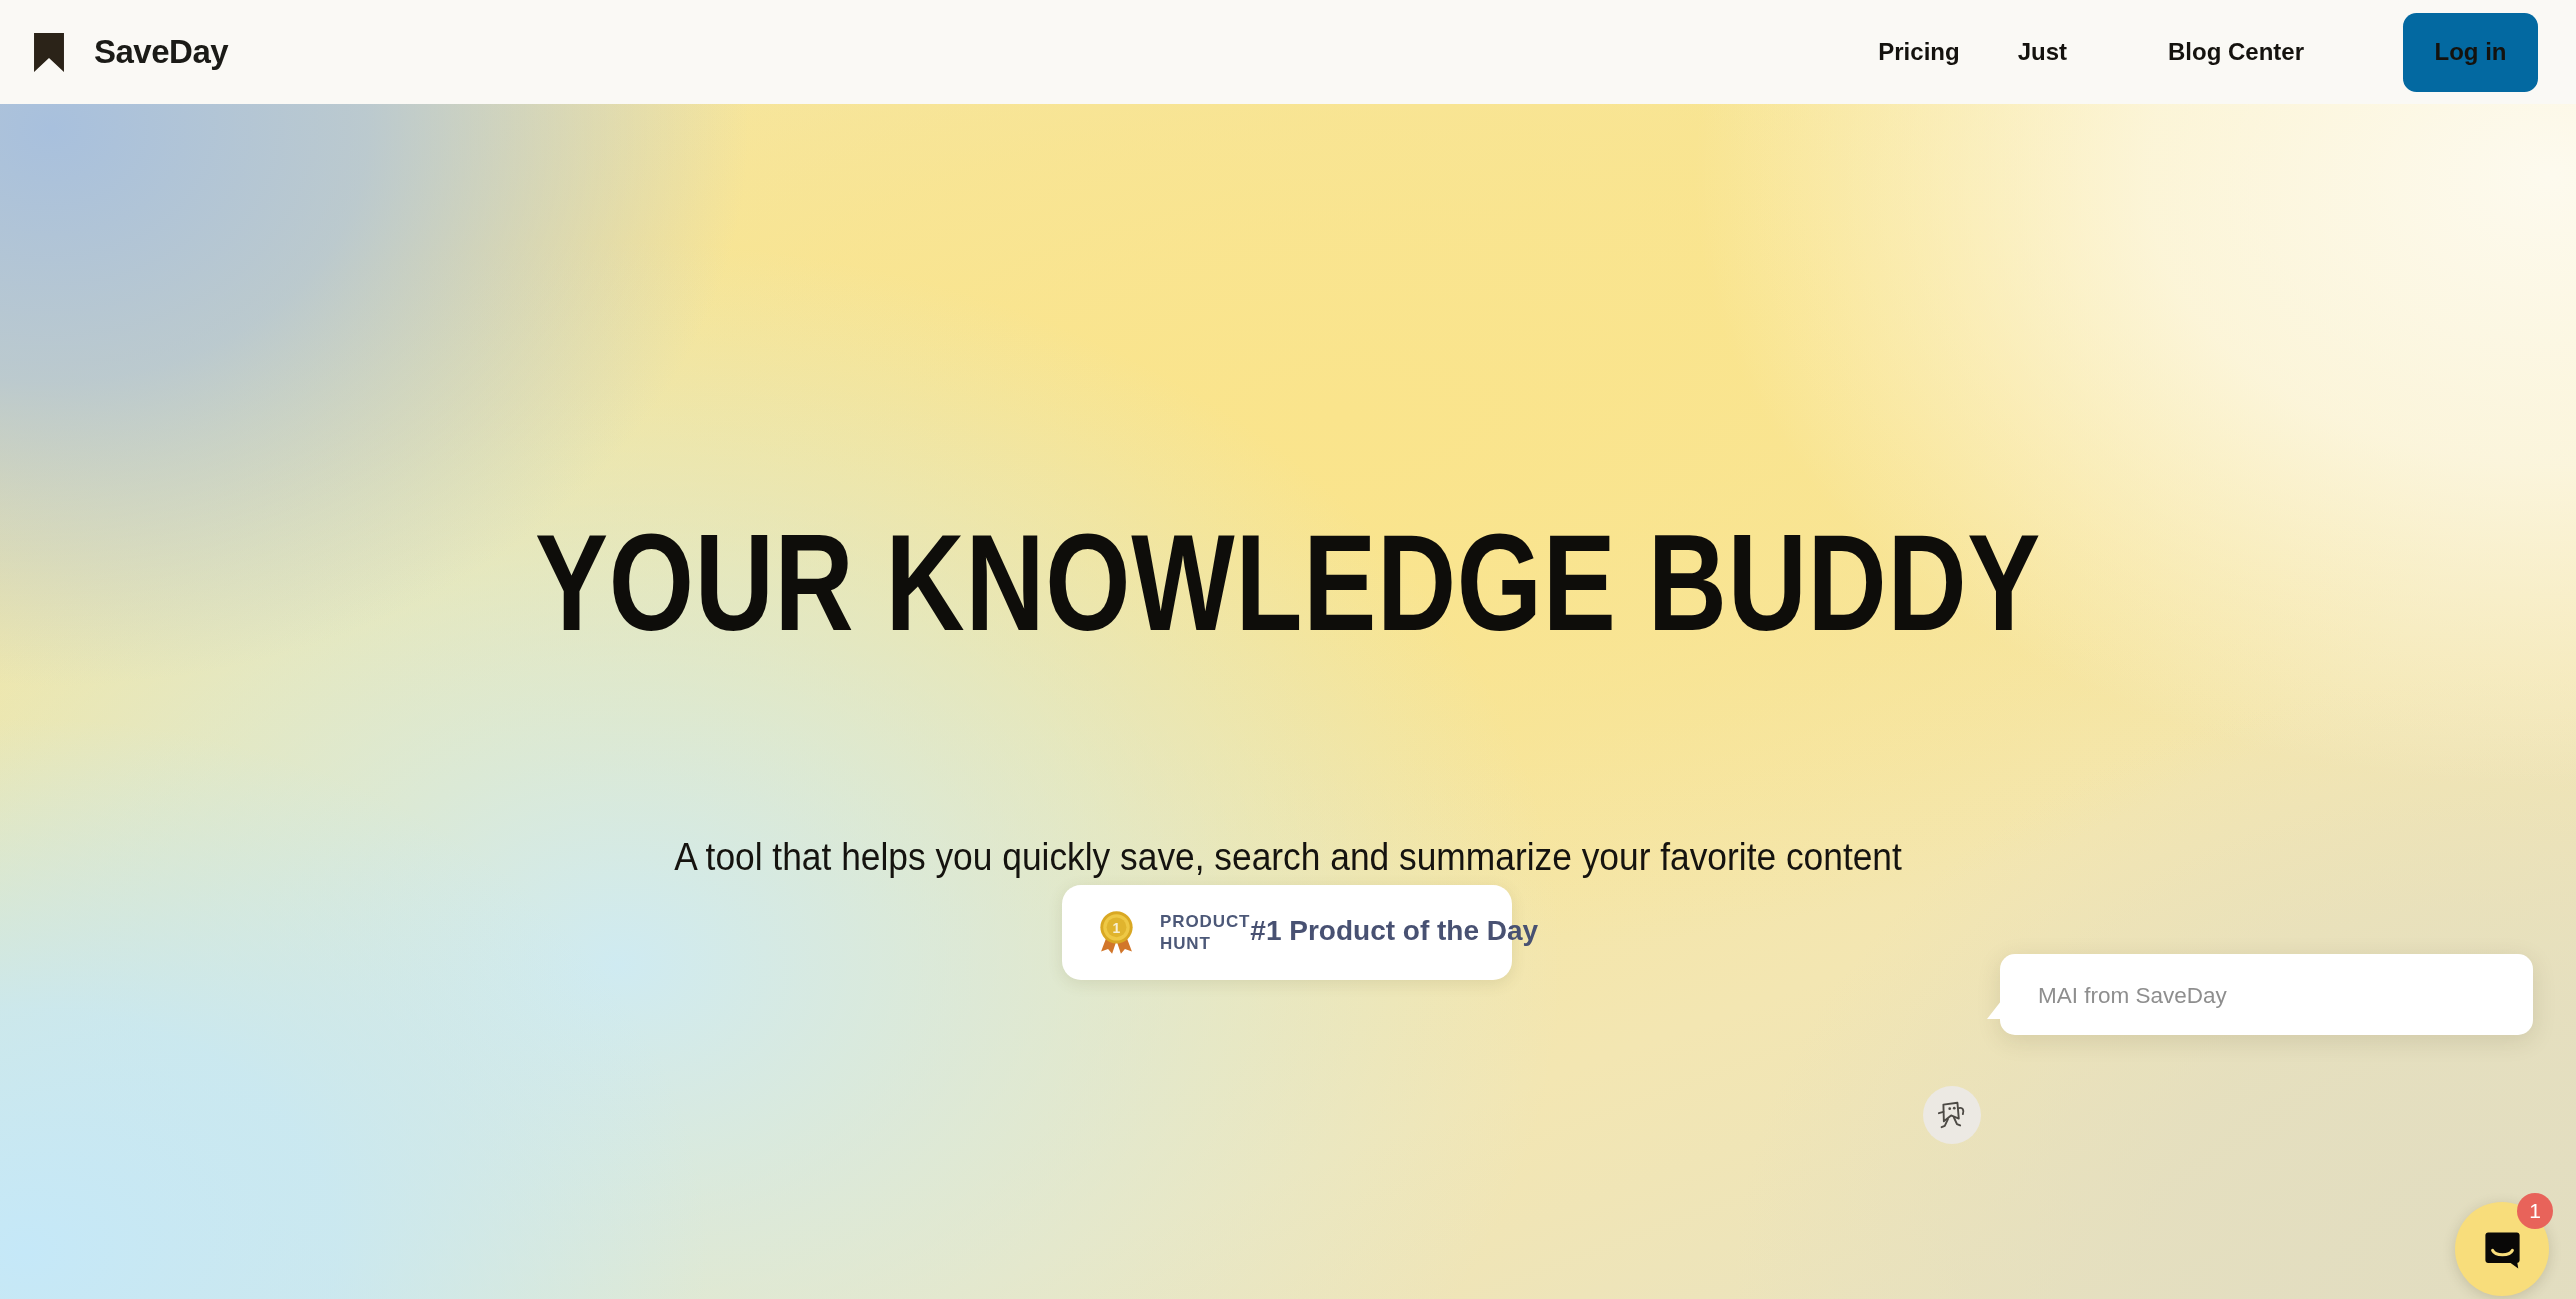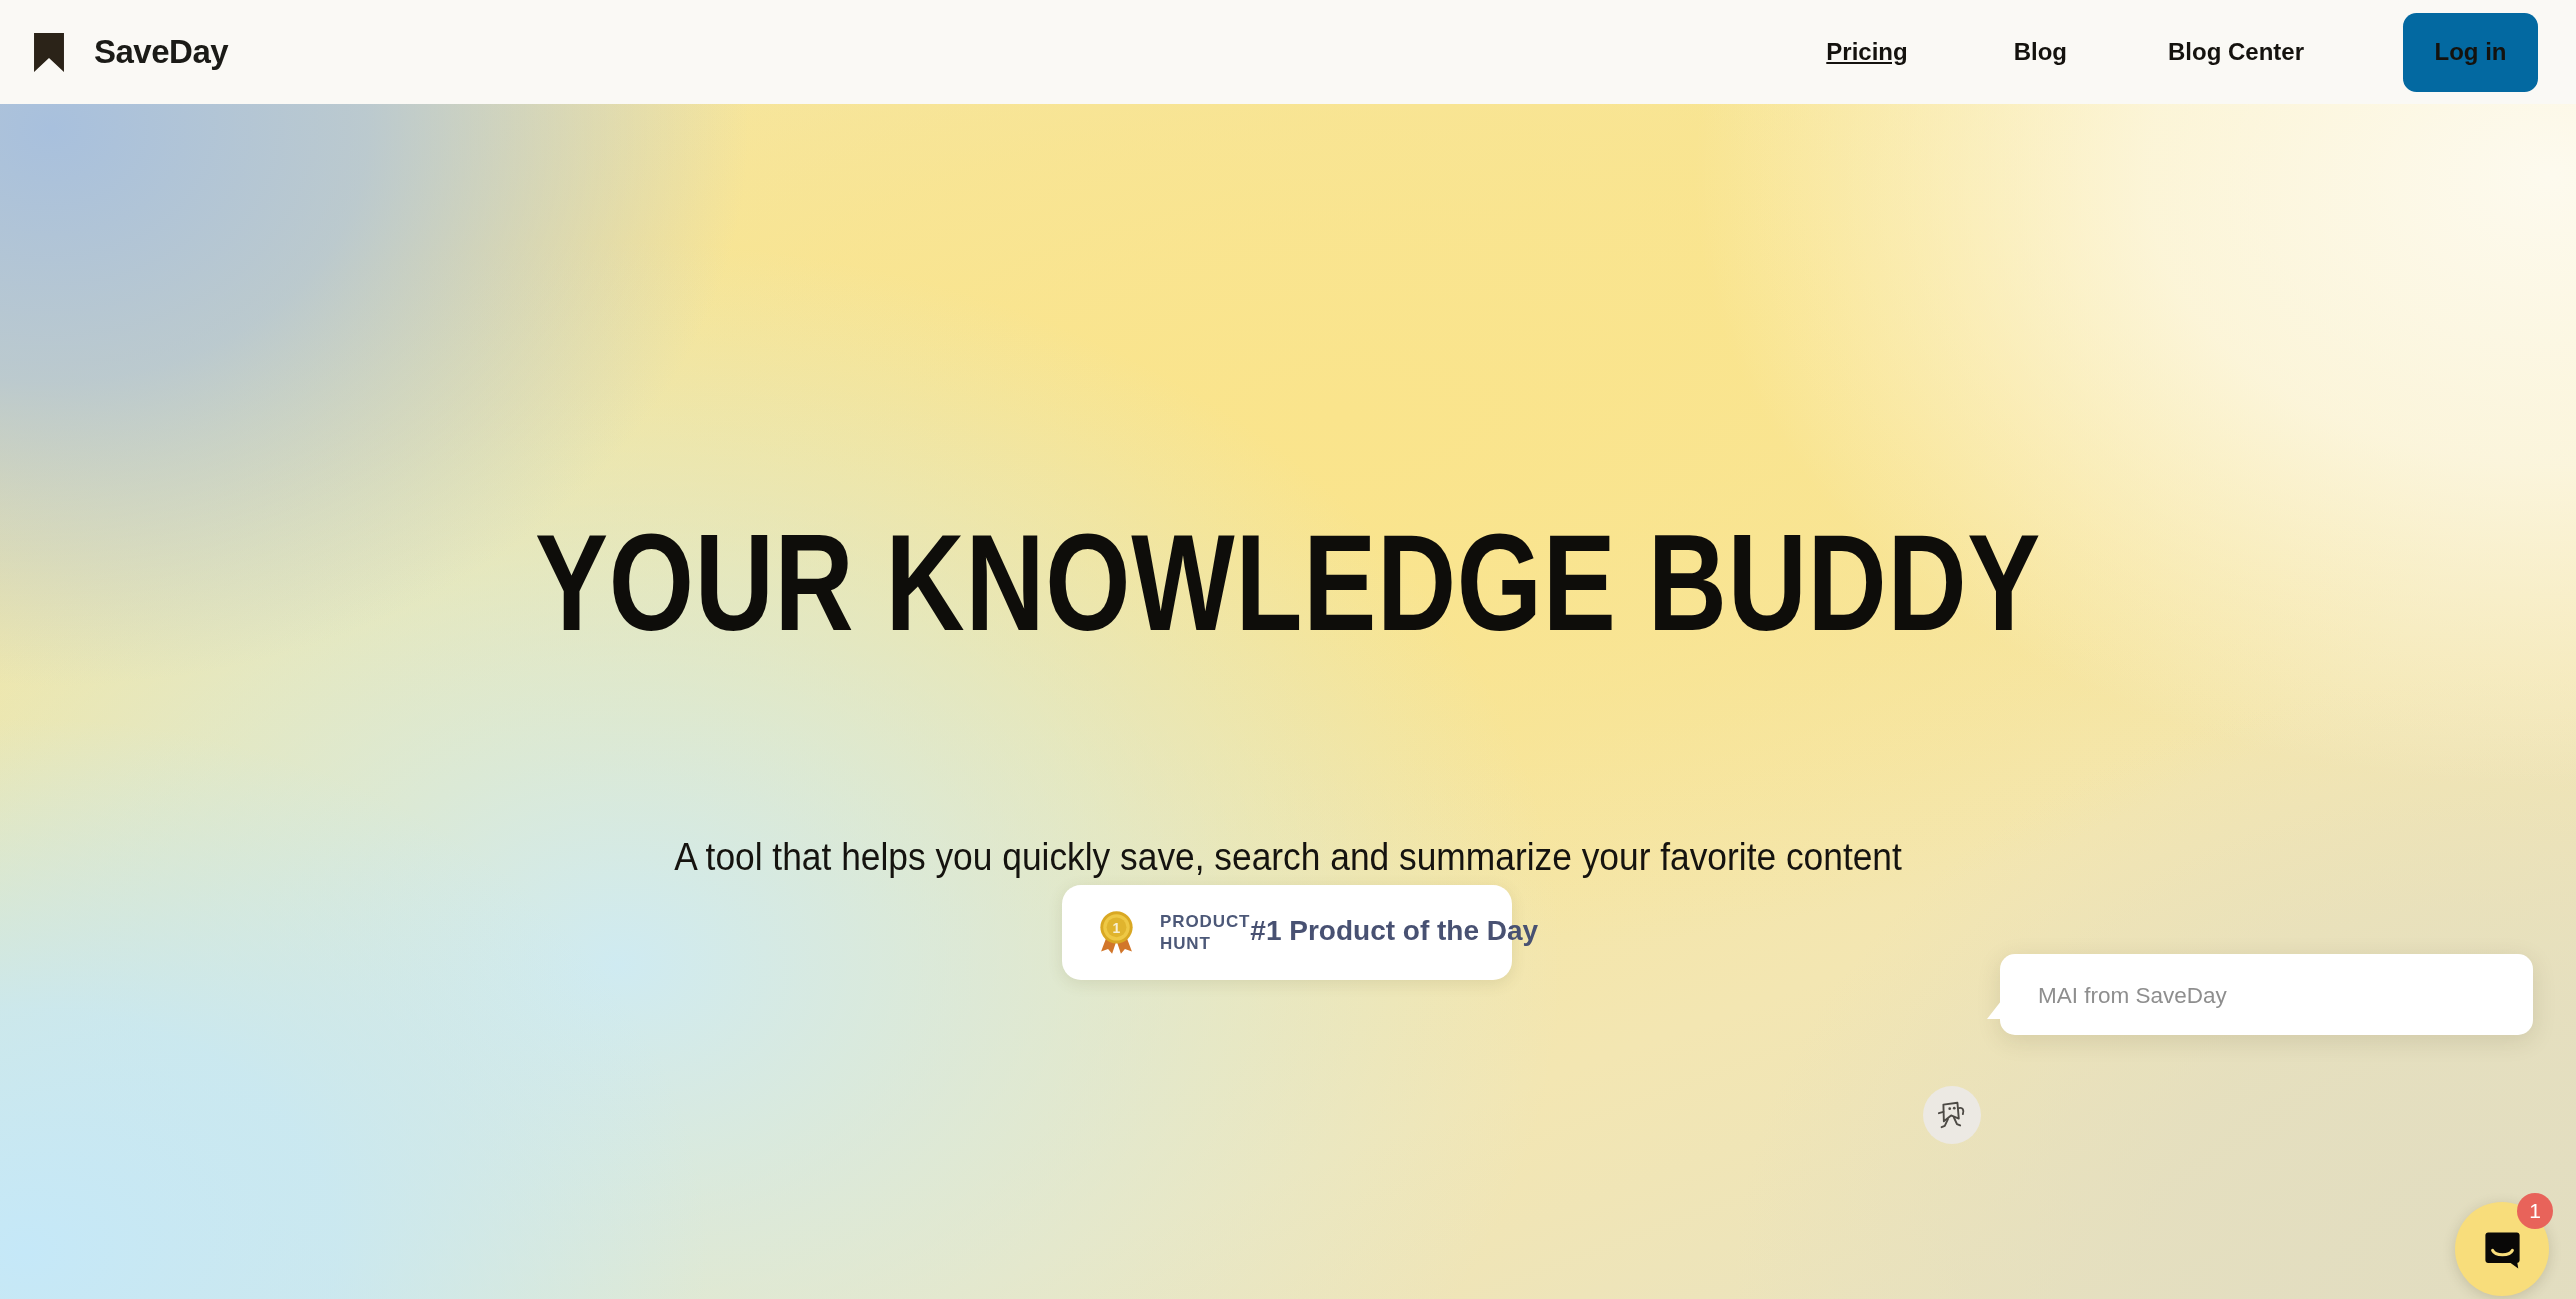--- a/index.html
+++ b/index.html
@@ -66,21 +66,21 @@
     align-items: center;
   }
   .nav-link {
     font-size: 24px;
     font-weight: 700;
     color: #14120e;
     text-decoration: none;
     white-space: nowrap;
     padding: 9px 0;
   }
-  #nav-pricing  { margin-right: 106px; text-decoration: underline; }
+  #nav-pricing  { margin-right: 58px; }
   #nav-blog     { margin-right: 101px; }
   #nav-help     { margin-right: 99px; }
   #login-button {
     background: #0369a1;
     border: none;
     border-radius: 13.5px;
     width: 135px; height: 79px;
     font-family: inherit;
     font-size: 24px;
     font-weight: 700;
@@ -258,21 +258,21 @@
 
   <a id="brand" href="#">
     <svg id="brand-mark" viewBox="0 0 33 43">
       <path d="M0 0 H33 V43 L16.5 27.5 L0 43 Z" fill="#2b2318"></path>
     </svg>
     <span id="brand-name">SaveDay</span>
   </a>
 
   <nav id="nav">
     <a class="nav-link" id="nav-pricing" href="#">Pricing</a>
-    <a class="nav-link" id="nav-blog" href="#">Blog</a>
+    <a class="nav-link" id="nav-blog" href="#">Just</a>
     <a class="nav-link" id="nav-help" href="#">Blog Center</a>
     <button id="login-button">Log in</button>
   </nav>
 
 </header>
 
 <section id="hero">
 
   <h1 id="hero-title">YOUR KNOWLEDGE BUDDY</h1>
 

